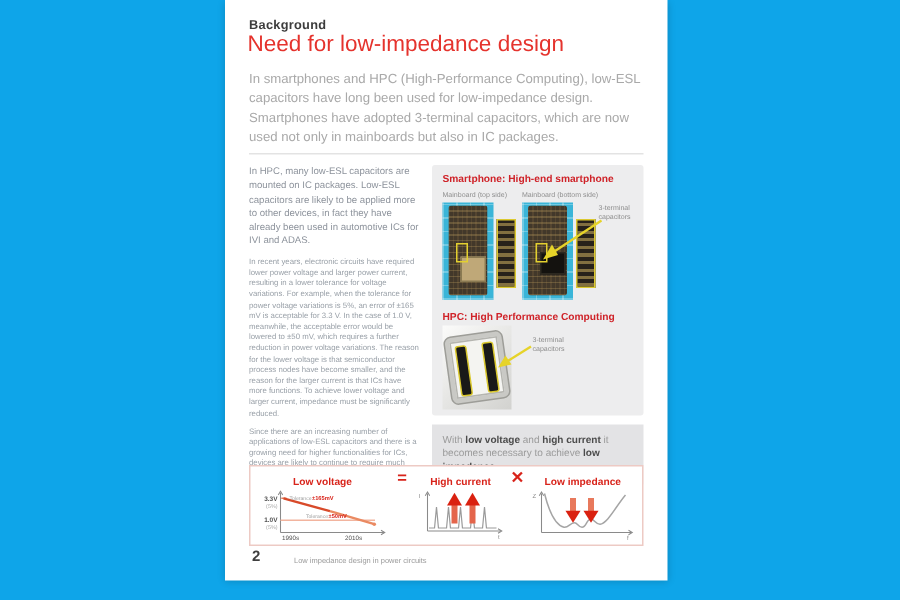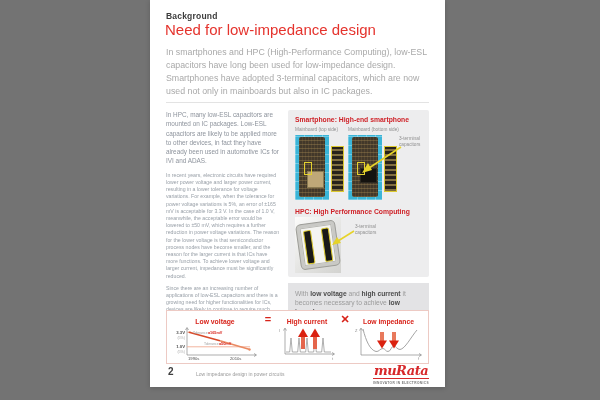--- a/index.html
+++ b/index.html
@@ -1,16 +1,16 @@
 <!DOCTYPE html>
 <html><head>
 <meta charset="utf-8">
 <style>
   html,body{margin:0;padding:0;background:#f3f3f4;}
-  .canvas{position:relative;width:600px;height:400px;background:#737373;overflow:hidden;
+  .canvas{position:relative;width:600px;height:400px;background:#0ea5e9;overflow:hidden;
           font-family:"Liberation Sans",sans-serif;}
   .page{position:absolute;left:150px;top:0;width:295px;height:387px;background:#ffffff;
         box-shadow:0 1px 5px rgba(0,0,0,.18);}
 
   .eyebrow{position:absolute;left:16px;top:11px;font-size:8.5px;font-weight:bold;color:#3c3c3c;letter-spacing:.2px;}
   .title{position:absolute;left:15px;top:21px;margin:0;font-size:15px;font-weight:500;color:#e5332d;text-align:right;}
   .intro{position:absolute;left:16px;top:46px;width:270px;margin:0;font-size:8.8px;line-height:13px;color:#a9a9a9;}
   .divider{position:absolute;left:16px;top:102px;width:263px;height:1px;background:#e3e3e3;}
 
   .left-col{position:absolute;left:16px;top:110px;width:114px;}
@@ -194,20 +194,16 @@
         <rect x="40" y="7" width="4" height="9" fill="#e8795c"></rect>
         <polygon points="37,15.5 47,15.5 42,23.5" fill="#da2110"></polygon>
         <text x="3" y="7" font-size="4" fill="#8a8a8a">Z</text>
         <text x="66" y="35" font-size="4" fill="#8a8a8a">f</text>
       </svg>
     </div>
 
     <div class="footer">
       <span class="pageno">2</span>
       <span class="docname">Low impedance design in power circuits</span>
-      <div class="logo">
-        <span class="logo-text">muRata</span>
-        <span class="logo-tag">INNOVATOR IN ELECTRONICS</span>
-      </div>
     </div>
 
   </div>
 </div>
 
 </body></html>

